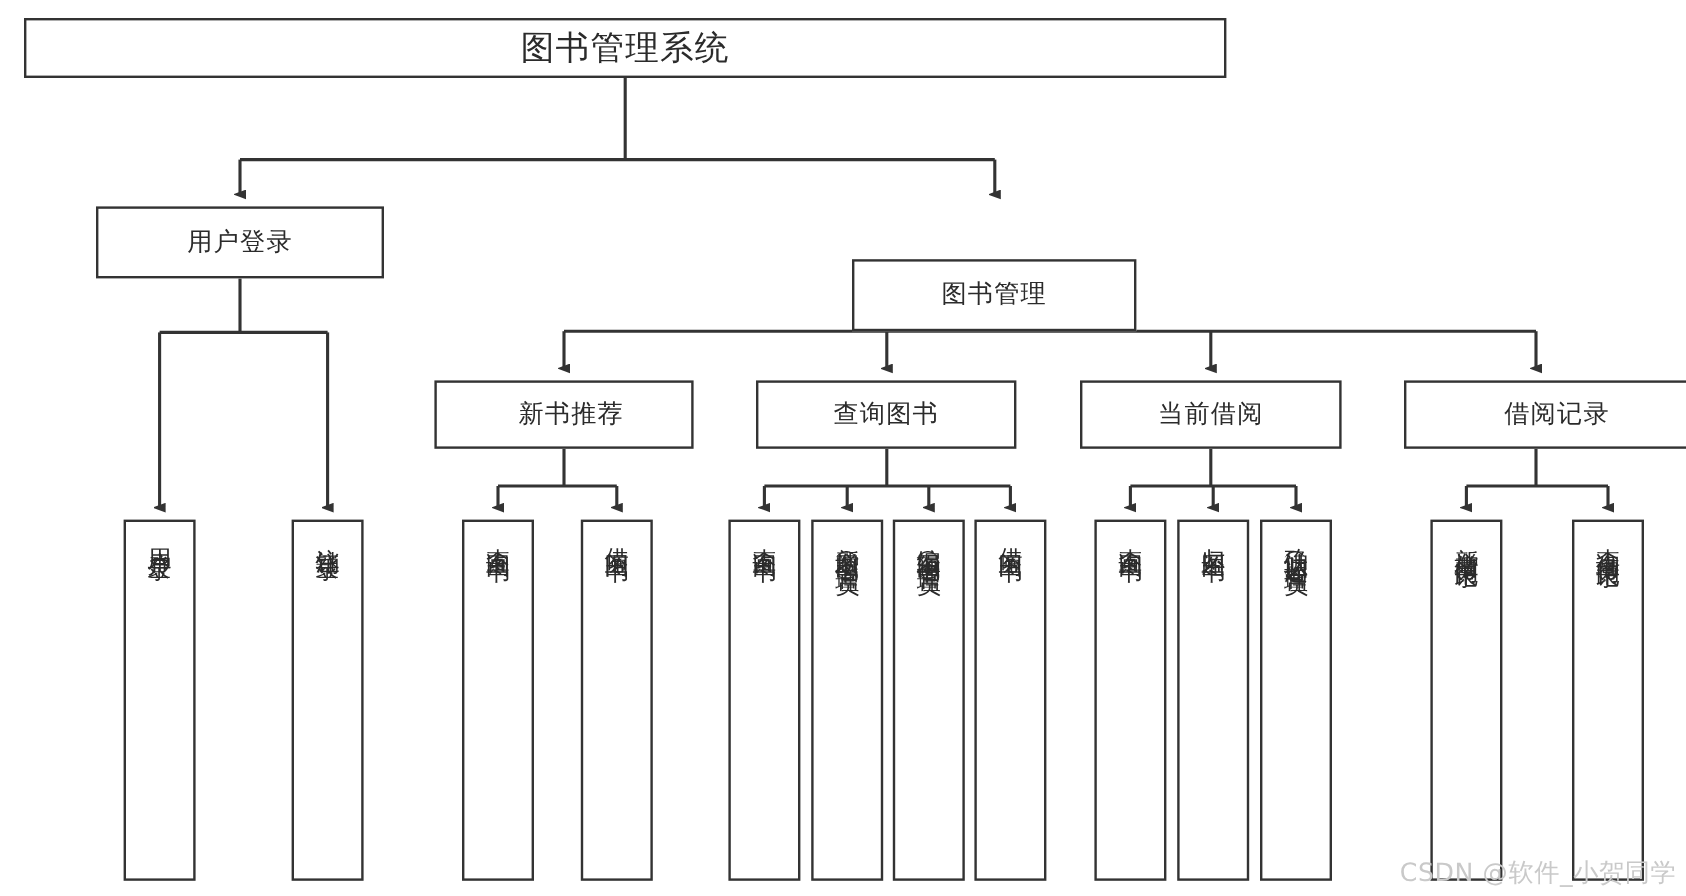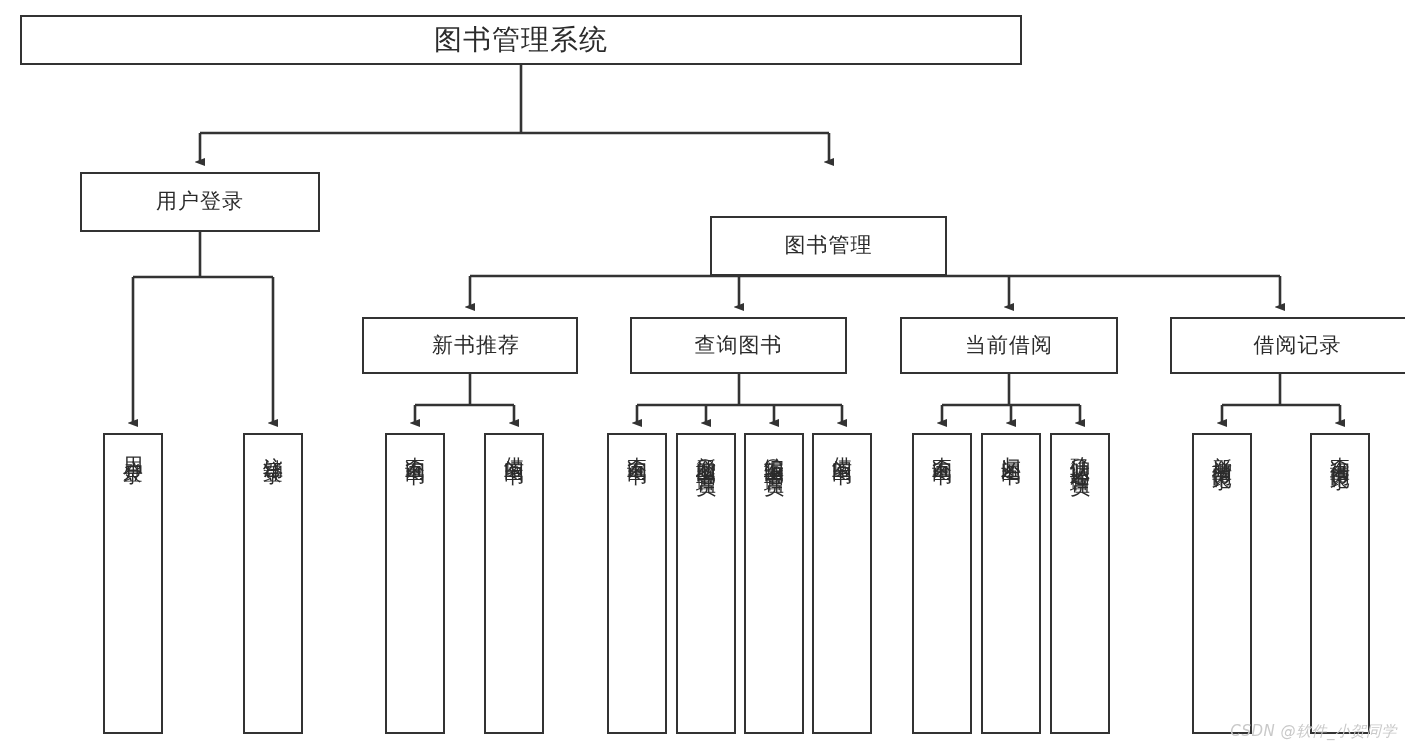--- a/index.html
+++ b/index.html
@@ -54,25 +54,24 @@
     text-orientation: upright;
     letter-spacing: 3px;
     line-height: 1.05;
     white-space: nowrap;
     display: block;
   }
   .watermark {
     position: absolute;
     right: 8px;
     bottom: 6px;
-    font-size: 15px;
+    font-size: 21px;
     color: #c9c9c9;
     white-space: nowrap;
     letter-spacing: 0.5px;
-    font-style: italic;
   }
 </style>
 </head>
 <body>
 
 <div id="canvas">
 
   <svg class="edges" viewBox="0 0 1405 747">
     <defs>
       <marker id="arrow" markerWidth="10" markerHeight="10" refX="4" refY="5" orient="auto" markerUnits="userSpaceOnUse">

